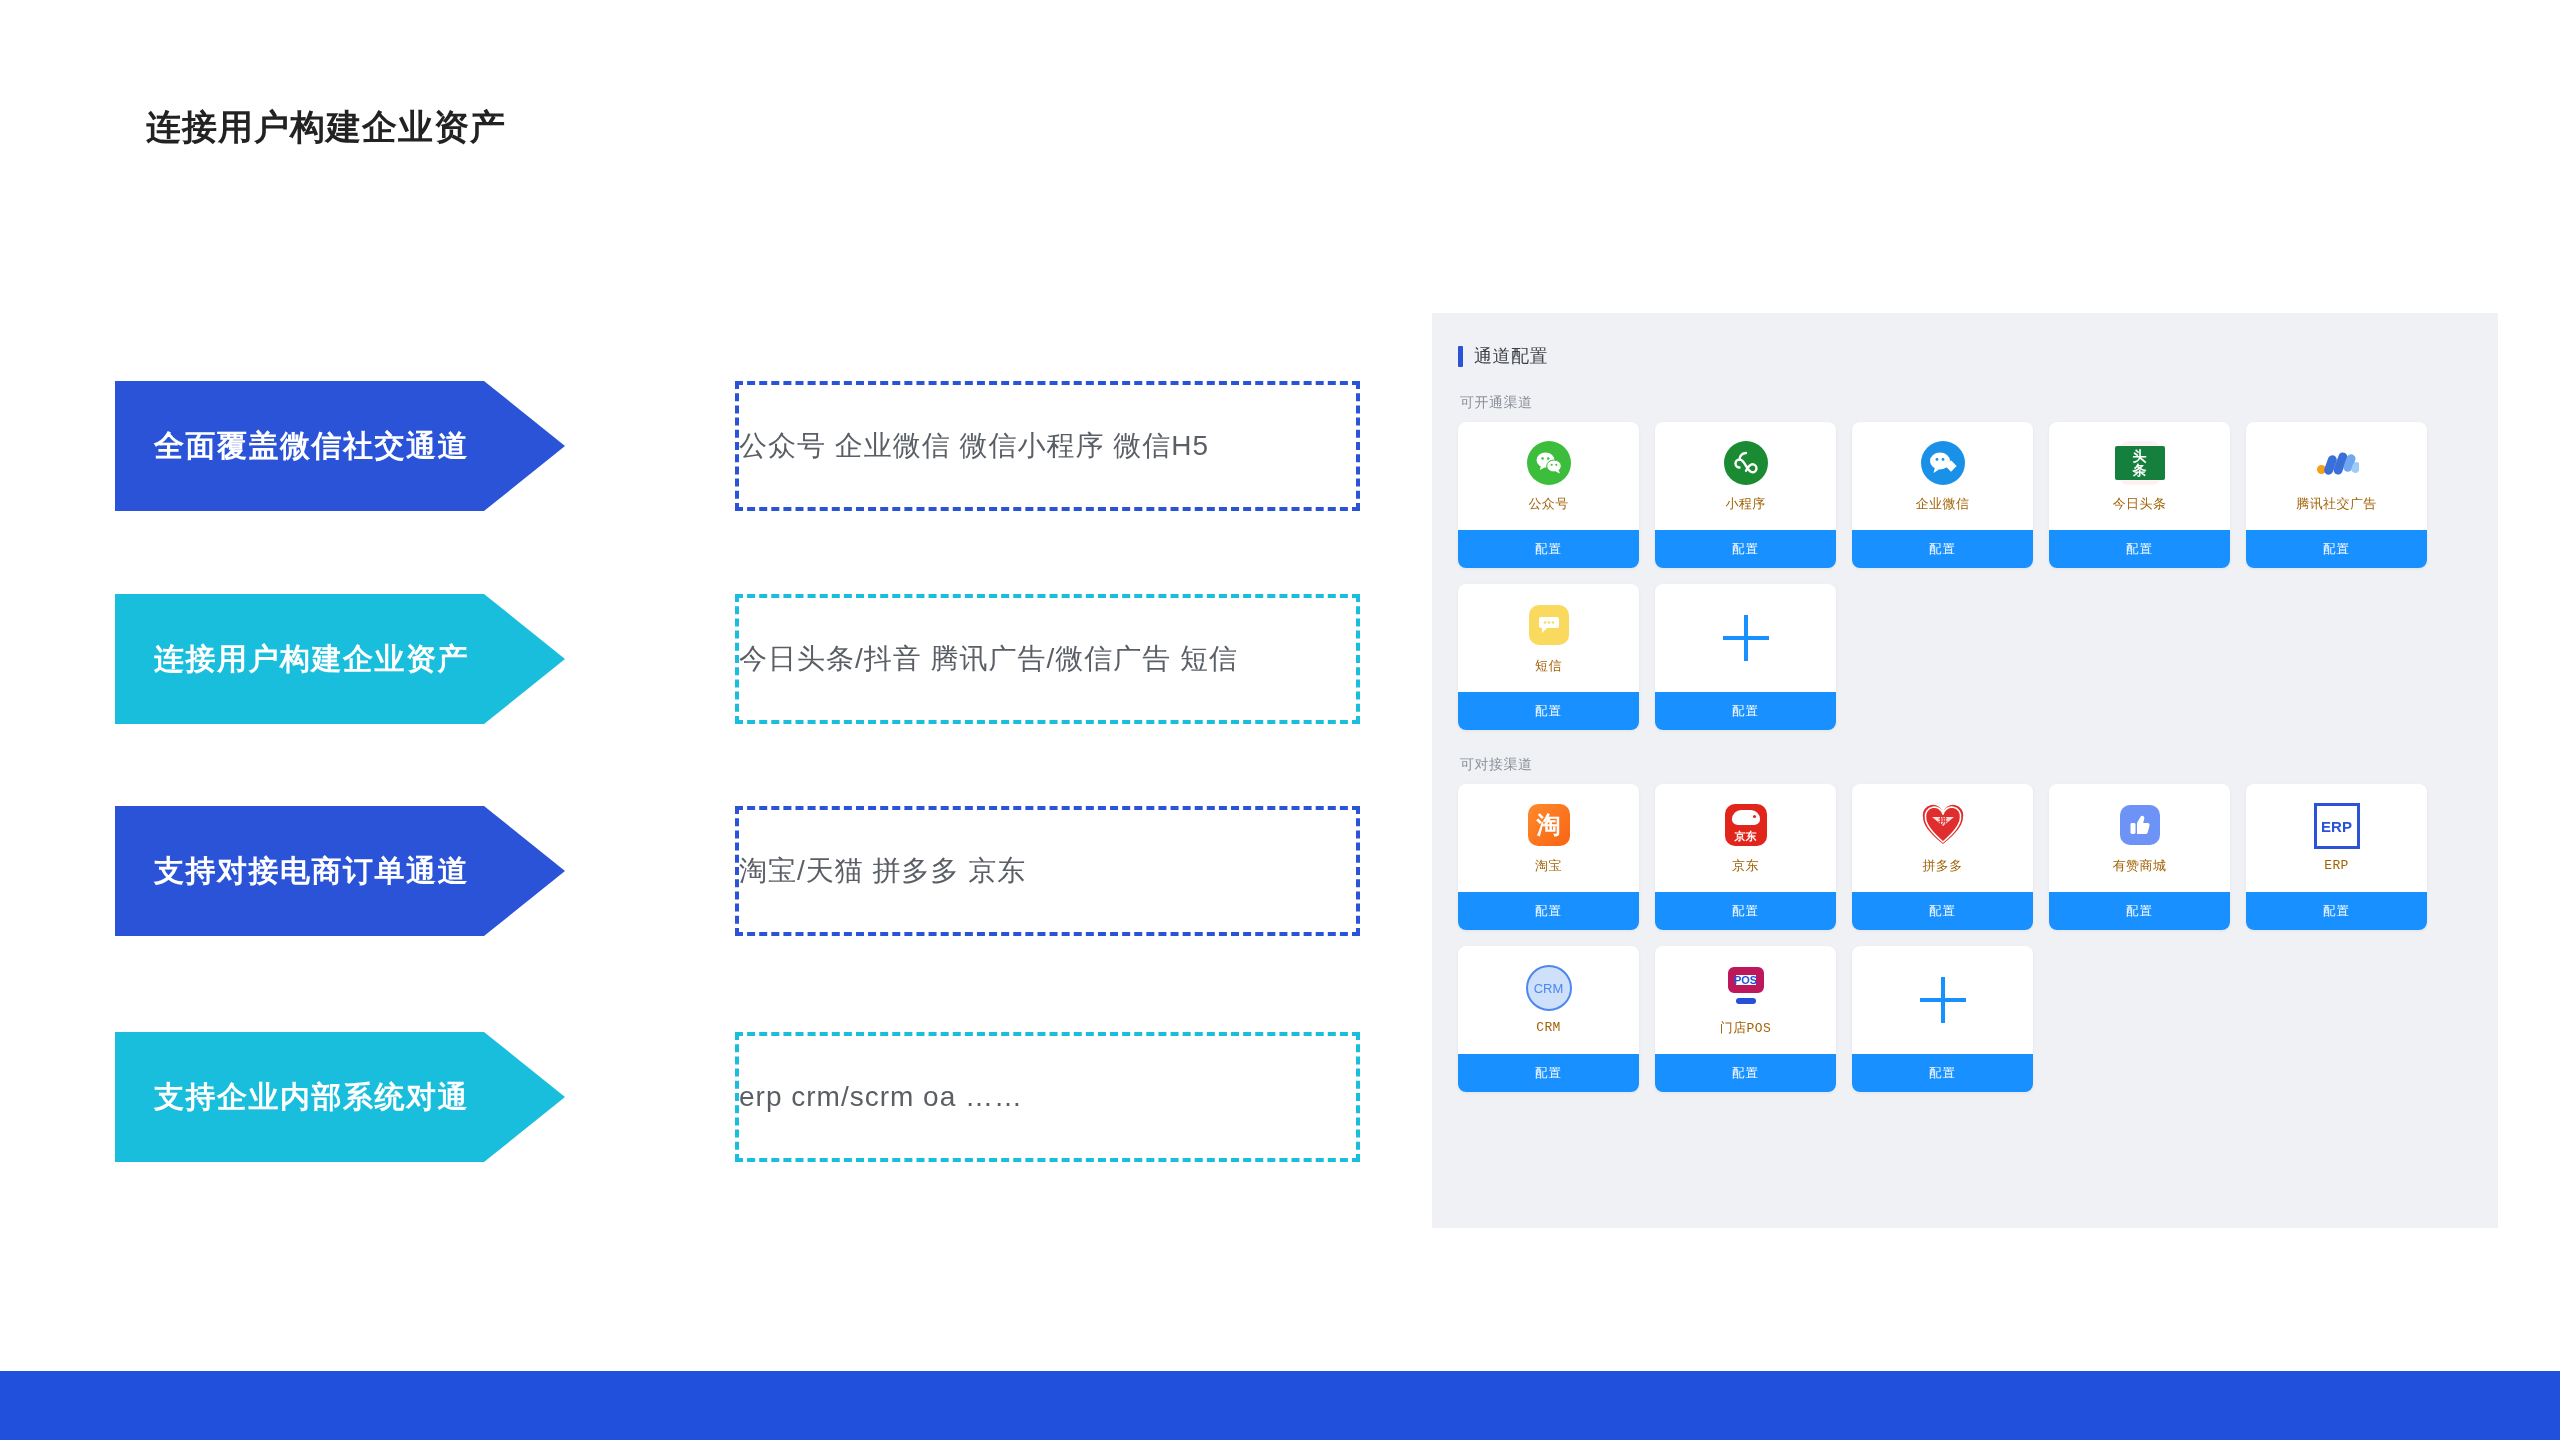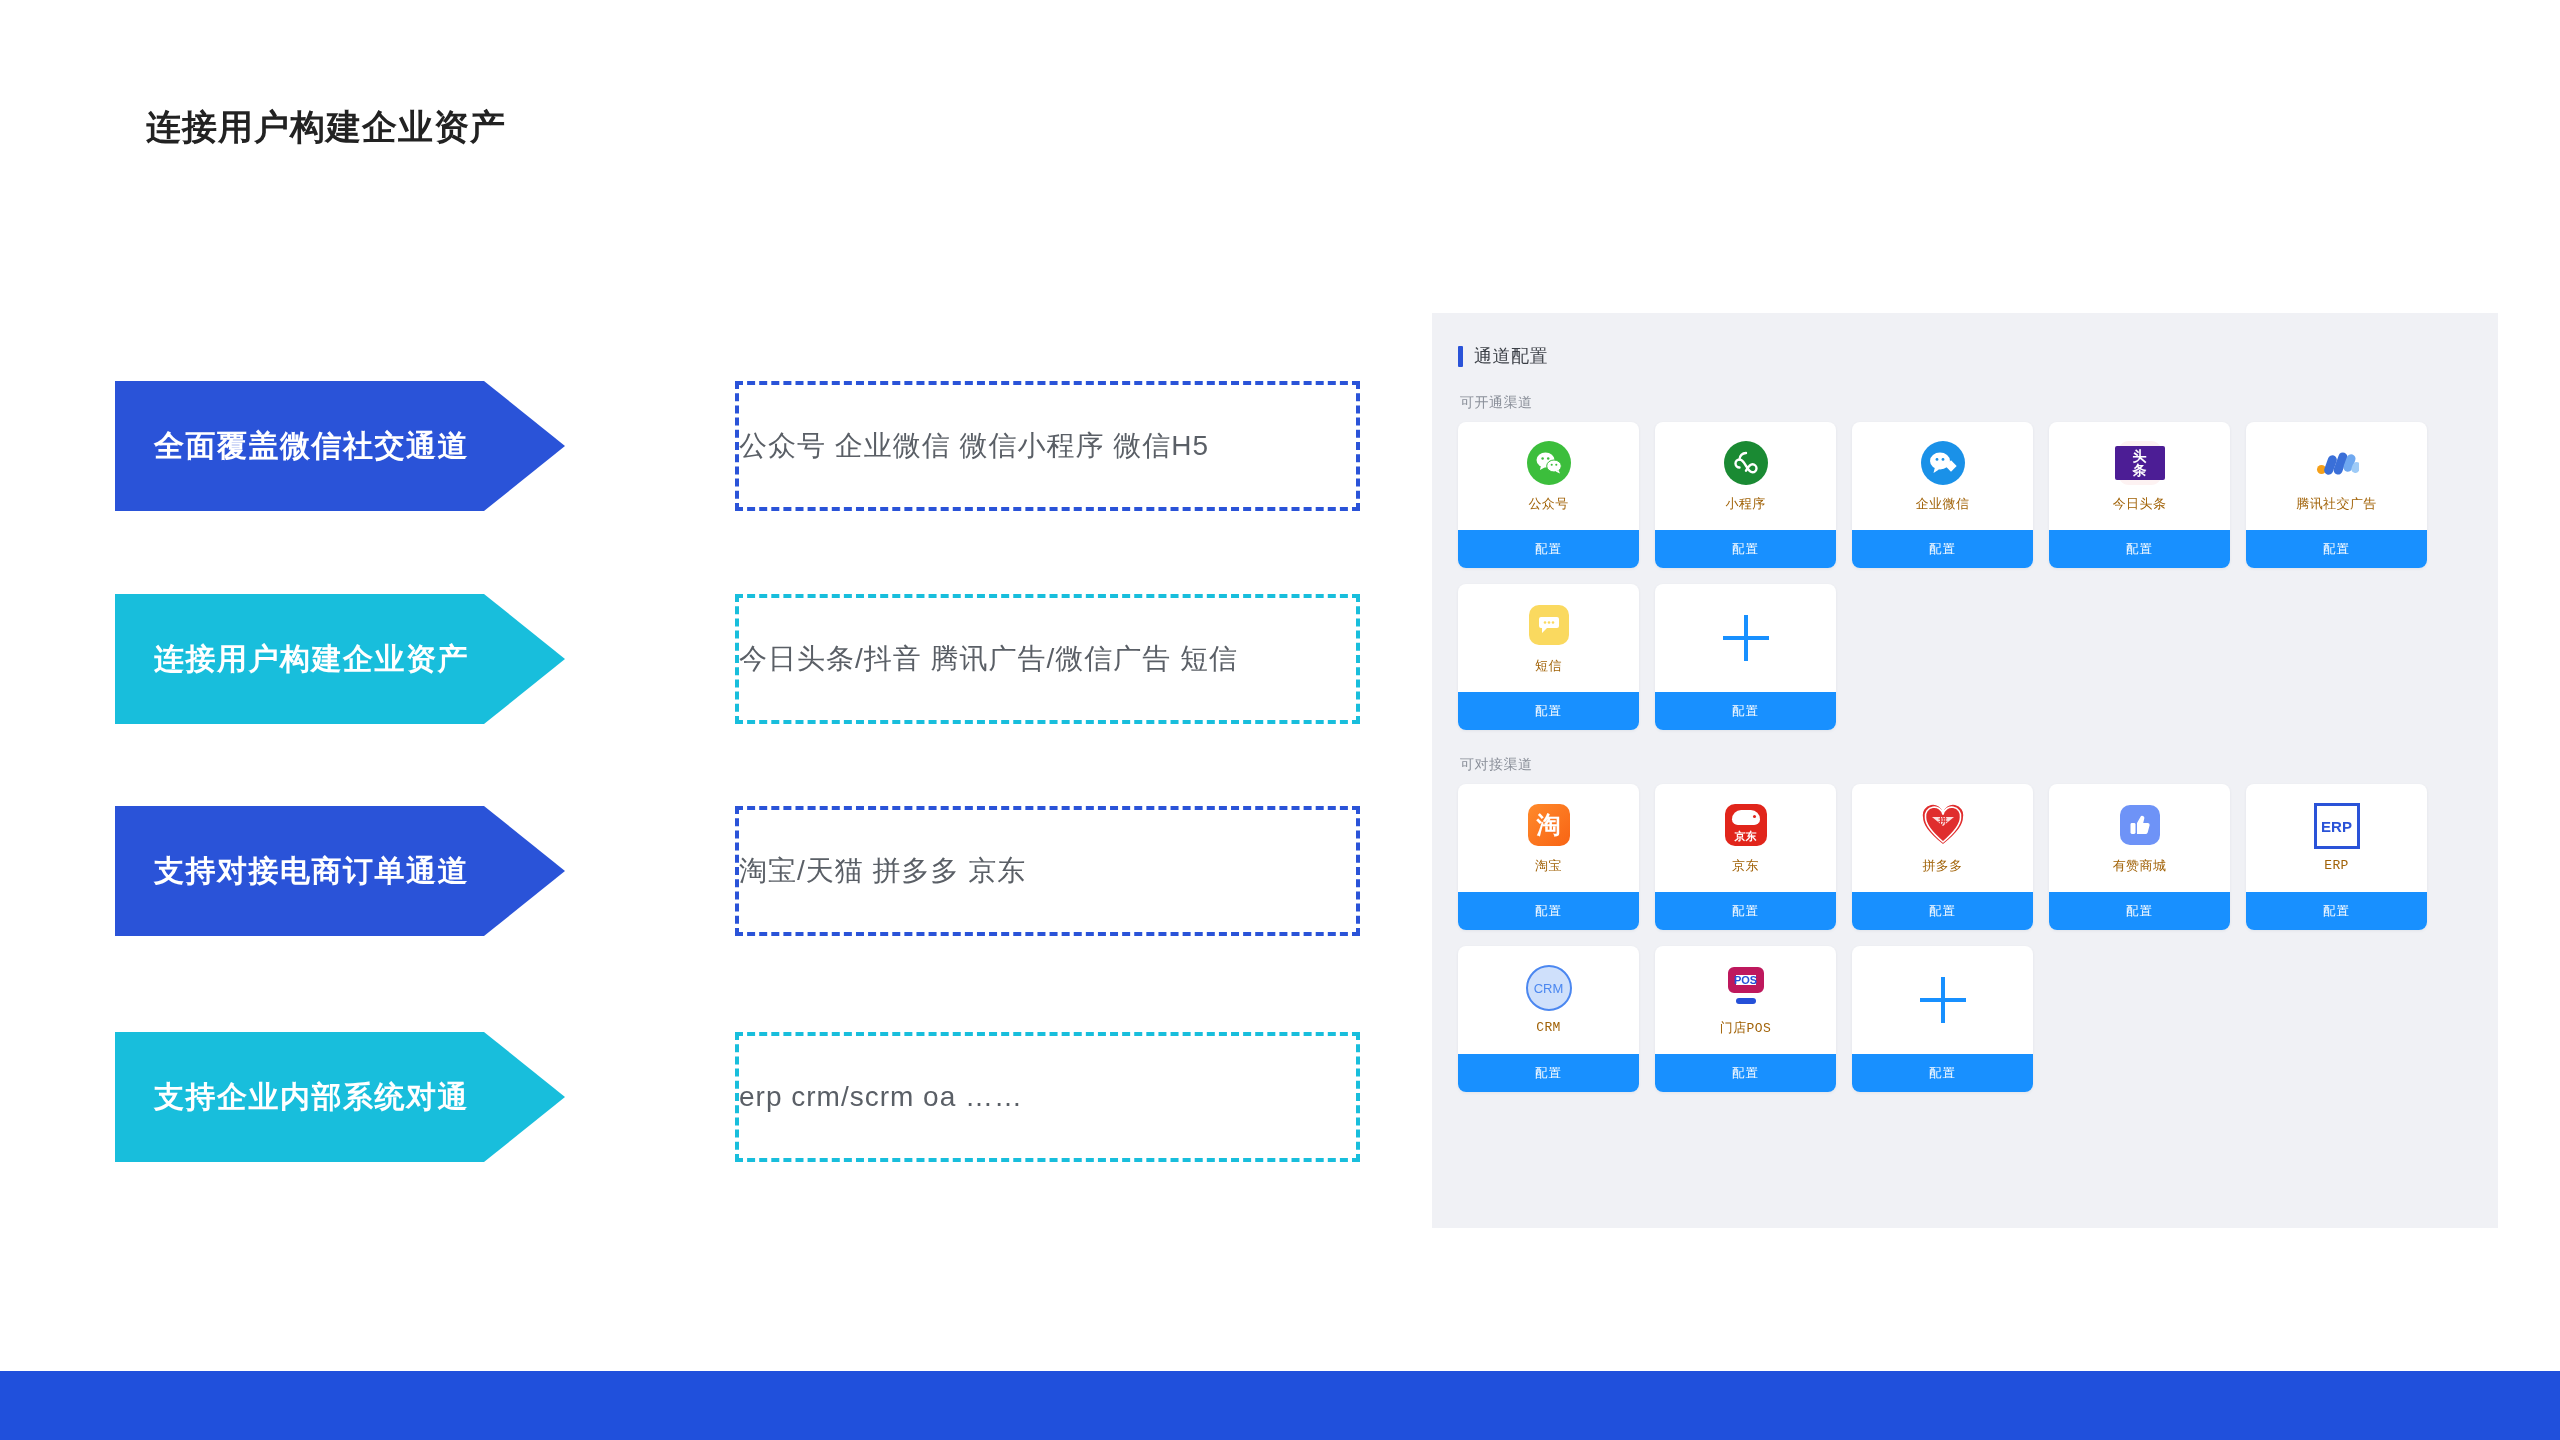--- a/index.html
+++ b/index.html
@@ -161,21 +161,21 @@
     width:44px;height:44px;border-radius:50%;
     background:#1a91e8;
     display:flex;align-items:center;justify-content:center;
   }
   .ico-toutiao {
     width:44px;height:44px;border-radius:11px;
     background:#fdf2f2;
     display:flex;align-items:center;justify-content:center;
   }
   .ico-toutiao span {
-    background:#4c1d95;color:#fff;
+    background:#15803d;color:#fff;
     font-size:14px;font-weight:700;
     padding:3px 18px;border-radius:2px;
     line-height:1;letter-spacing:0;
   }
   .ico-sms {
     width:40px;height:40px;border-radius:10px;
     background:#fad95f;
     display:flex;align-items:center;justify-content:center;
   }
   .ico-taobao {

